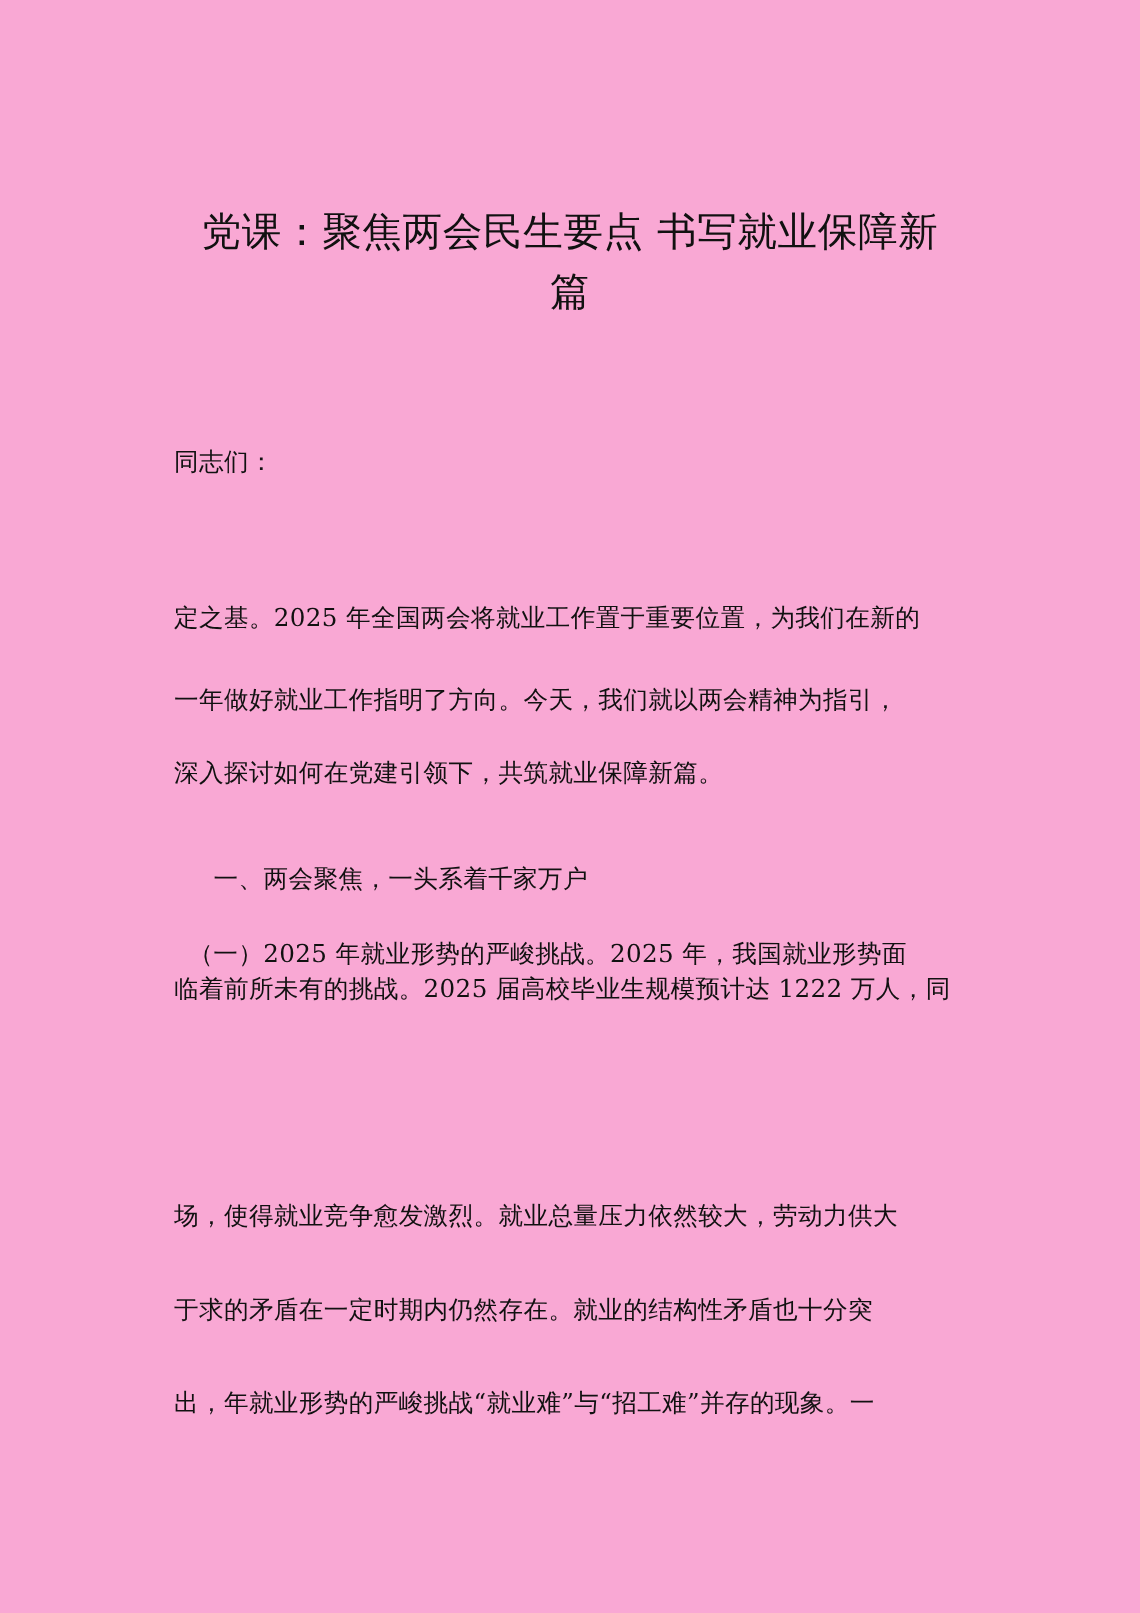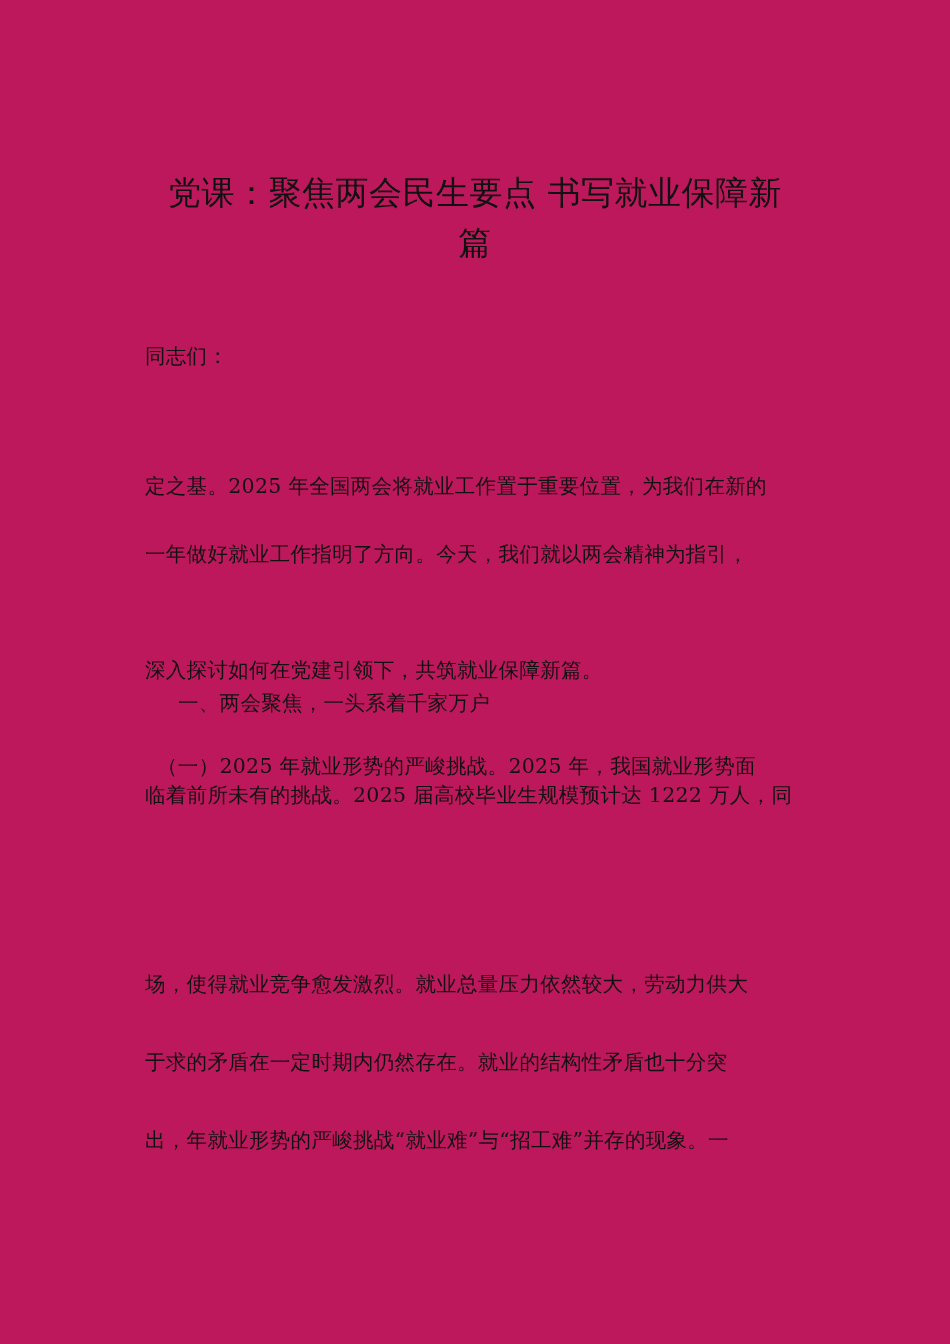--- a/index.html
+++ b/index.html
@@ -1,39 +1,39 @@
 <!DOCTYPE html>
 <html><head>
   <meta charset="utf-8">
   <style>
     html, body { margin: 0; padding: 0; background: #ffffff; }
     body { width: 950px; height: 1344px; position: relative; overflow: hidden;
            font-family: "DejaVu Serif", "Liberation Serif", serif; color: #111; }
-    .page { position: absolute; left: 0; top: 0; width: 950px; height: 1344px; background: #be185d; }
+    .page { position: absolute; left: 0; top: 0; width: 950px; height: 1344px; background: #f9a8d4; }
     .title { position: absolute; left: 140px; width: 670px; top: 168px; text-align: center;
              font-size: 33px; line-height: 50px; letter-spacing: 0.5px; color: #111; }
     .line { position: absolute; left: 145px; width: 665px; font-size: 20.5px; line-height: 30px;
-            white-space: nowrap; letter-spacing: 0.3px; color: #111; }
+            white-space: nowrap; letter-spacing: 0.3px; color: #111; margin-top: 29px; }
     .indent { left: 178px; width: 632px; }
     .sub-indent { left: 157px; }
   </style>
 </head>
 <body>
 
 <div class="page">
   <div class="title">
     <div>党课：聚焦两会民生要点 书写就业保障新</div>
     <div>篇</div>
   </div>
 
   <div class="line" style="top:341px">同志们：</div>
 
   <div class="line" style="top:471px">定之基。2025 年全国两会将就业工作置于重要位置，为我们在新的</div>
   <div class="line" style="top:539px">一年做好就业工作指明了方向。今天，我们就以两会精神为指引，</div>
-  <div class="line" style="top:655px">深入探讨如何在党建引领下，共筑就业保障新篇。</div>
+  <div class="line" style="top:600px">深入探讨如何在党建引领下，共筑就业保障新篇。</div>
 
   <div class="line indent" style="top:688px">一、两会聚焦，一头系着千家万户</div>
 
   <div class="line sub-indent" style="top:751px">（一）2025 年就业形势的严峻挑战。2025 年，我国就业形势面</div>
   <div class="line" style="top:780px">临着前所未有的挑战。2025 届高校毕业生规模预计达 1222 万人，同</div>
   <div class="line" style="top:1047px">于求的矛盾在一定时期内仍然存在。就业的结构性矛盾也十分突</div>
   <div class="line" style="top:969px">场，使得就业竞争愈发激烈。就业总量压力依然较大，劳动力供大</div>
   <div class="line" style="top:1125px">出，年就业形势的严峻挑战“就业难”与“招工难”并存的现象。一</div>
 </div>
 

